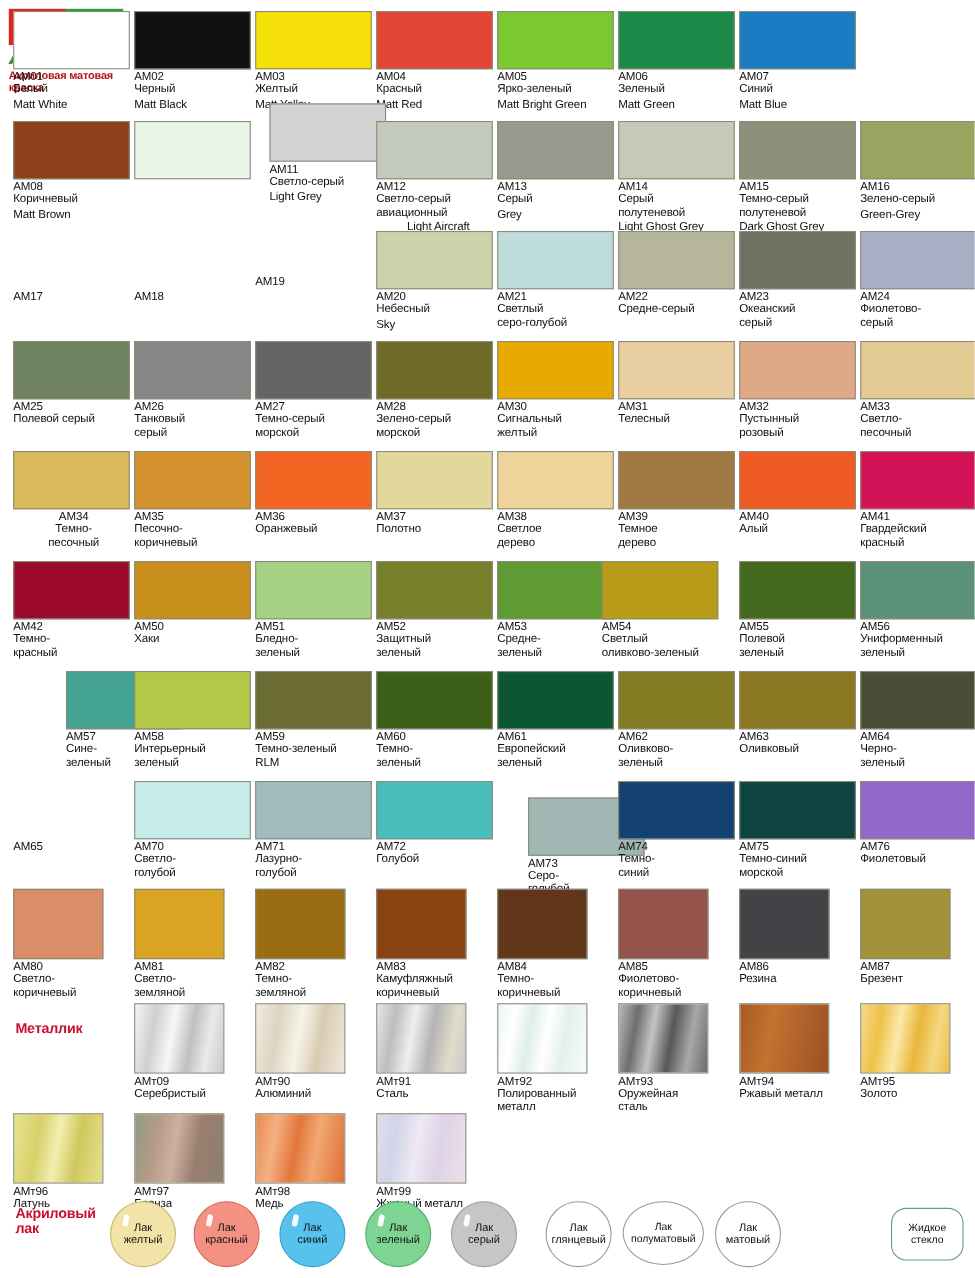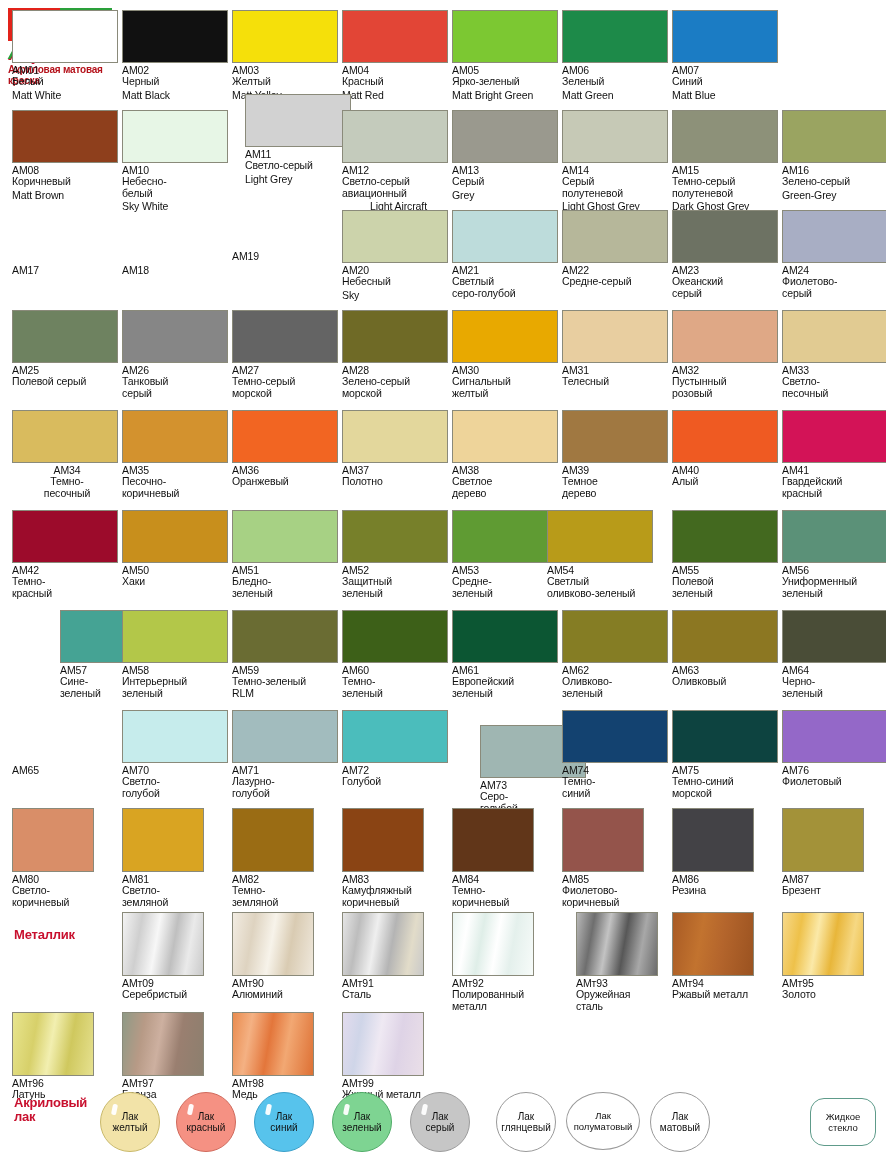--- a/index.html
+++ b/index.html
@@ -133,23 +133,20 @@
         <div class="lbl"><span>AM07</span><span>
 Синий</span><span class="en" style="margin-top: 2px;">Matt Blue</span></div>
       </div>
       <div class="cell" style="left: 12px; top: 110px;">
         <div class="sw" style="background: rgb(142, 63, 28);"></div>
         <div class="lbl"><span>AM08</span><span>
 Коричневый</span><span class="en" style="margin-top: 2px;">Matt  Brown</span></div>
       </div>
       <div class="cell" style="left: 122px; top: 110px;">
         <div class="sw" style="background: rgb(231, 246, 230);"></div>
-        <div class="lbl"><span>AM10</span><span>
-Небесно-
-белый</span><span class="en" style="margin-top: 2px;">Sky  White</span></div>
       </div>
       <div class="cell" style="left: 232px; top: 94px; margin-left: 13px;">
         <div class="sw" style="background: rgb(210, 210, 210);"></div>
         <div class="lbl"><span>AM11</span><span>
 Светло-серый</span><span class="en" style="margin-top: 2px;">Light  Grey</span></div>
       </div>
       <div class="cell" style="left: 342px; top: 110px;">
         <div class="sw" style="background: rgb(196, 203, 188);"></div>
         <div class="lbl"><span>AM12</span><span>
 Светло-серый
@@ -511,21 +508,21 @@
         <div class="sw sq" style="background: linear-gradient(100deg, rgb(230, 230, 230) 0%, rgb(189, 189, 189) 20%, rgb(239, 239, 239) 40%, rgb(180, 180, 180) 60%, rgb(226, 220, 201) 82%, rgb(201, 201, 201) 100%);"></div>
         <div class="lbl"><span>AMт91</span><span>
 Сталь</span></div>
       </div>
       <div class="cell" style="left: 452px; top: 912px;">
         <div class="sw sq" style="background: linear-gradient(100deg, rgb(234, 245, 241) 0%, rgb(255, 255, 255) 18%, rgb(223, 238, 232) 36%, rgb(255, 255, 255) 54%, rgb(228, 240, 236) 72%, rgb(247, 251, 249) 100%);"></div>
         <div class="lbl"><span>AMт92</span><span>
 Полированный
 металл</span></div>
       </div>
-      <div class="cell" style="left: 562px; top: 912px; margin-left: 14px;">
+      <div class="cell" style="left: 562px; top: 912px;">
         <div class="sw sq" style="background: linear-gradient(100deg, rgb(185, 185, 185) 0%, rgb(110, 110, 110) 20%, rgb(195, 195, 195) 38%, rgb(87, 87, 87) 58%, rgb(168, 168, 168) 78%, rgb(107, 107, 107) 100%);"></div>
         <div class="lbl"><span>AMт93</span><span>
 Оружейная
 сталь</span></div>
       </div>
       <div class="cell" style="left: 672px; top: 912px;">
         <div class="sw sq" style="background: linear-gradient(100deg, rgb(168, 90, 36) 0%, rgb(194, 115, 47) 35%, rgb(180, 101, 44) 60%, rgb(154, 82, 32) 100%);"></div>
         <div class="lbl"><span>AMт94</span><span>
 Ржавый  металл</span></div>
       </div>

